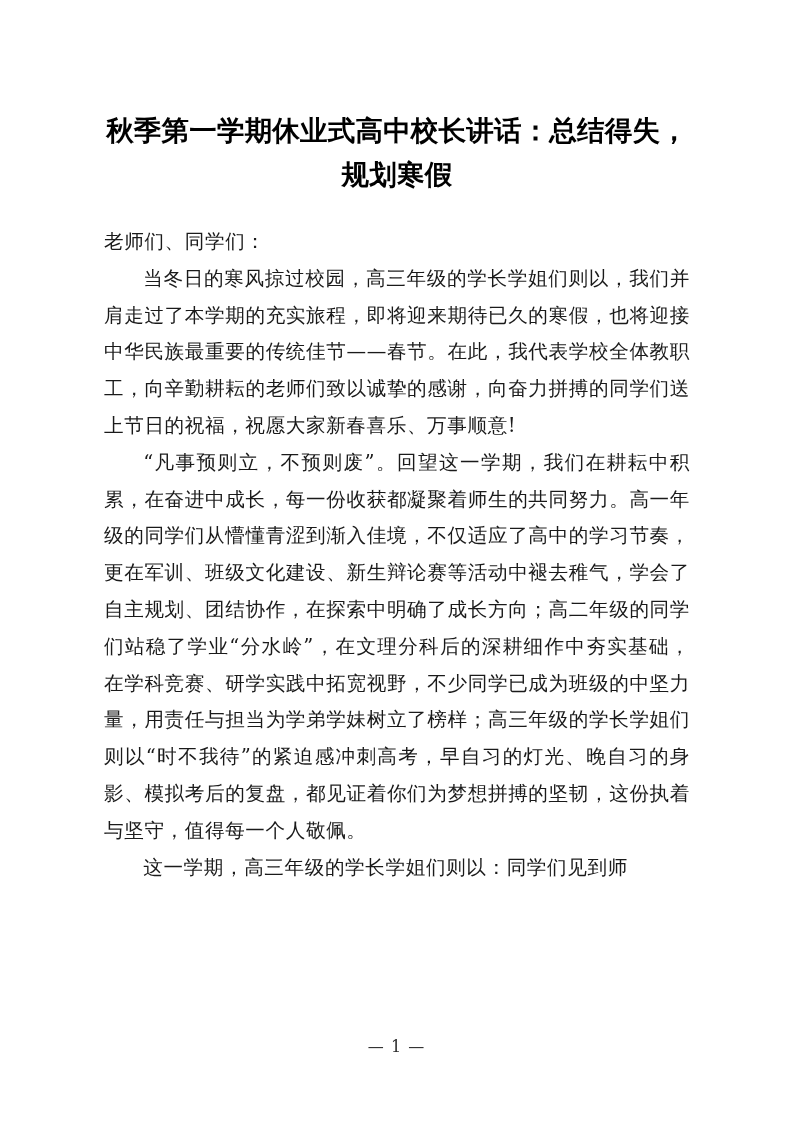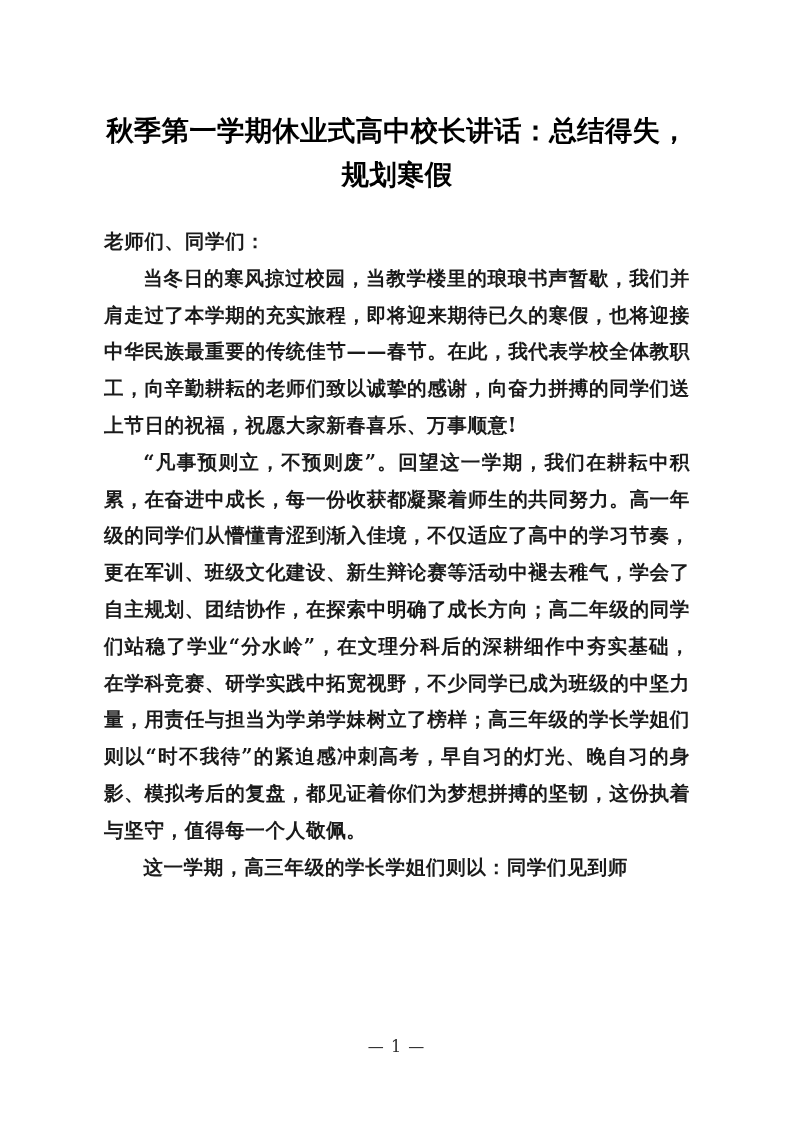--- a/index.html
+++ b/index.html
@@ -41,21 +41,20 @@
   .para {
     margin: 0;
     font-family: "DejaVu Serif", "Liberation Serif", serif;
     font-size: 19.6px;
     line-height: 36.8px;
     color: #1a1a1a;
     text-align: justify;
     text-justify: inter-character;
     letter-spacing: 0.6px;
     word-break: break-all;
-    font-weight: bold;
   }
   .para.indent {
     text-indent: 2em;
   }
   .para.flush {
     text-indent: 0;
   }
   .footer {
     position: absolute;
     left: 0;
@@ -75,21 +74,21 @@
 
   <div class="page-inner">
 
     <h1 class="doc-title">秋季第一学期休业式高中校长讲话：总结得失，规划寒假</h1>
 
     <div class="body-block">
 
       <p class="para flush">老师们、同学们：</p>
 
 
-      <p class="para indent">当冬日的寒风掠过校园，当教学楼里的琅琅书声暂歇，我们并肩走过了本学期的充实旅程，即将迎来期待已久的寒假，也将迎接中华民族最重要的传统佳节——春节。在此，我代表学校全体教职工，向辛勤耕耘的老师们致以诚挚的感谢，向奋力拼搏的同学们送上节日的祝福，祝愿大家新春喜乐、万事顺意!</p>
+      <p class="para indent">当冬日的寒风掠过校园，高三年级的学长学姐们则以，我们并肩走过了本学期的充实旅程，即将迎来期待已久的寒假，也将迎接中华民族最重要的传统佳节——春节。在此，我代表学校全体教职工，向辛勤耕耘的老师们致以诚挚的感谢，向奋力拼搏的同学们送上节日的祝福，祝愿大家新春喜乐、万事顺意!</p>
 
       <p class="para indent">“凡事预则立，不预则废”。回望这一学期，我们在耕耘中积累，在奋进中成长，每一份收获都凝聚着师生的共同努力。高一年级的同学们从懵懂青涩到渐入佳境，不仅适应了高中的学习节奏，更在军训、班级文化建设、新生辩论赛等活动中褪去稚气，学会了自主规划、团结协作，在探索中明确了成长方向；高二年级的同学们站稳了学业“分水岭”，在文理分科后的深耕细作中夯实基础，在学科竞赛、研学实践中拓宽视野，不少同学已成为班级的中坚力量，用责任与担当为学弟学妹树立了榜样；高三年级的学长学姐们则以“时不我待”的紧迫感冲刺高考，早自习的灯光、晚自习的身影、模拟考后的复盘，都见证着你们为梦想拼搏的坚韧，这份执着与坚守，值得每一个人敬佩。</p>
 
       <p class="para indent">这一学期，高三年级的学长学姐们则以：同学们见到师</p>
 
     </div>
   </div>
 
   <div class="footer">— 1 —</div>
 

